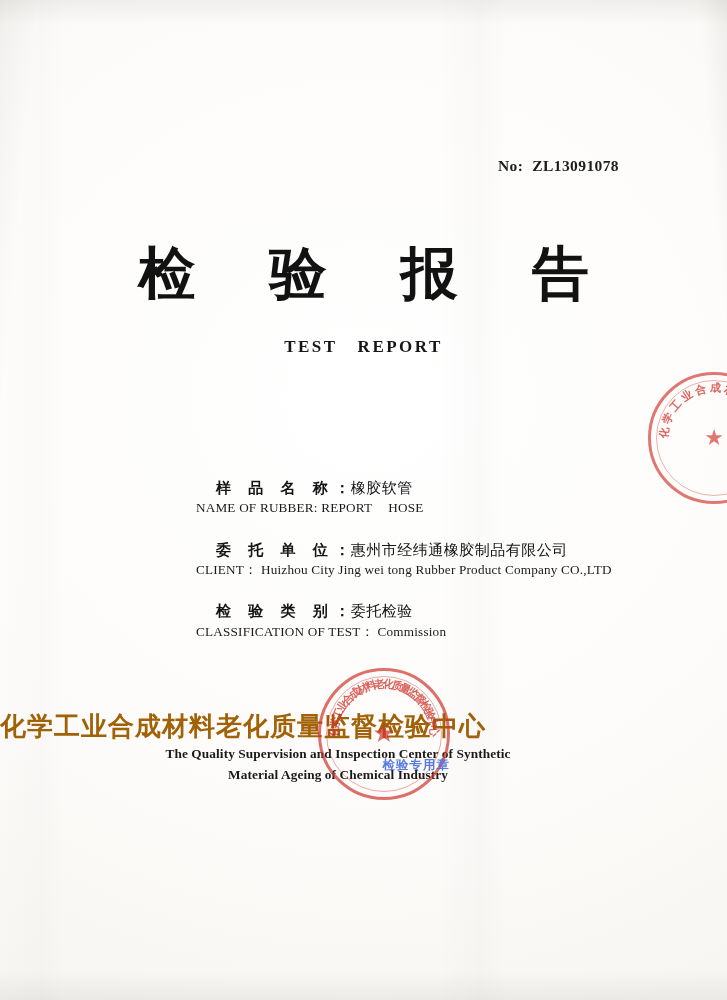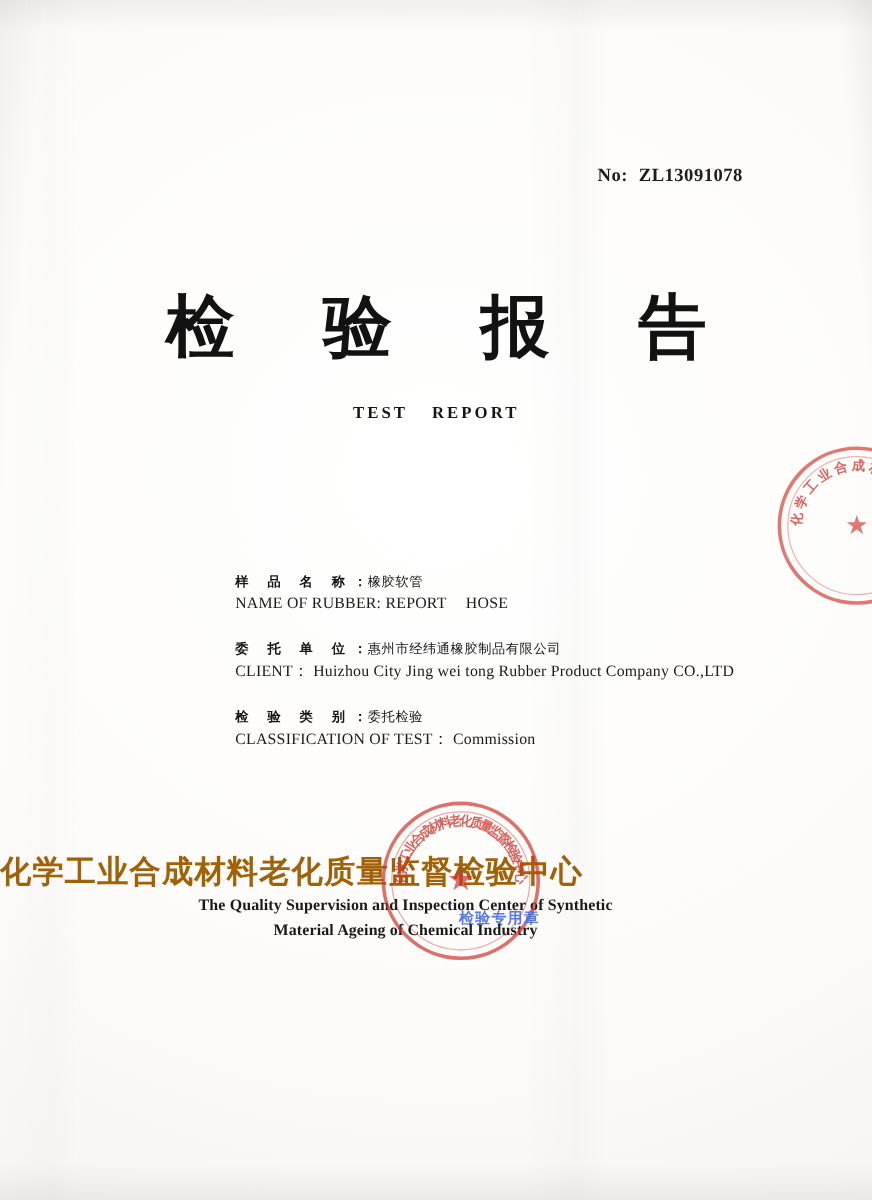--- a/index.html
+++ b/index.html
@@ -43,21 +43,21 @@
         rgba(0,0,0,0.00) 60%,
         rgba(0,0,0,0.015) 66%,
         rgba(0,0,0,0.00) 70%,
         rgba(0,0,0,0.00) 100%);
     pointer-events: none;
   }
 
   
   .report-no {
     position: absolute;
-    top: 138px;
+    top: 157px;
     right: 108px;
     font-family: "Liberation Serif", serif;
     font-size: 15.5px;
     font-weight: bold;
     color: #1d1d1d;
     letter-spacing: 0.4px;
     white-space: nowrap;
   }
   .report-no .label { margin-right: 9px; }
 
@@ -77,41 +77,42 @@
     line-height: 1.1;
   }
   .title-en {
     position: absolute;
     top: 337px;
     left: 0;
     width: 727px;
     text-align: center;
     font-family: "Liberation Serif", serif;
     font-weight: bold;
-    font-size: 14px;
+    font-size: 17px;
     letter-spacing: 2.5px;
     color: #161616;
   }
   .title-en .gap { display: inline-block; width: 20px; }
 
   
   .fields {
     position: absolute;
     top: 478px;
     left: 196px;
     width: 480px;
   }
   .field-row { margin-bottom: 22px; }
   .field-cn {
     font-family: "DejaVu Sans", sans-serif;
-    font-size: 11px;
+    font-size: 15px;
     font-weight: bold;
     color: #141414;
     line-height: 1.35;
     white-space: nowrap;
+    margin-left: 20px;
   }
   .field-cn .lbl { letter-spacing: 6px; }
   .field-cn .sep { letter-spacing: 0px; padding: 0 1px; }
   .field-cn .val {
     font-weight: normal;
     letter-spacing: 0.5px;
   }
   .field-en {
     font-family: "Liberation Serif", serif;
     font-size: 13.2px;

